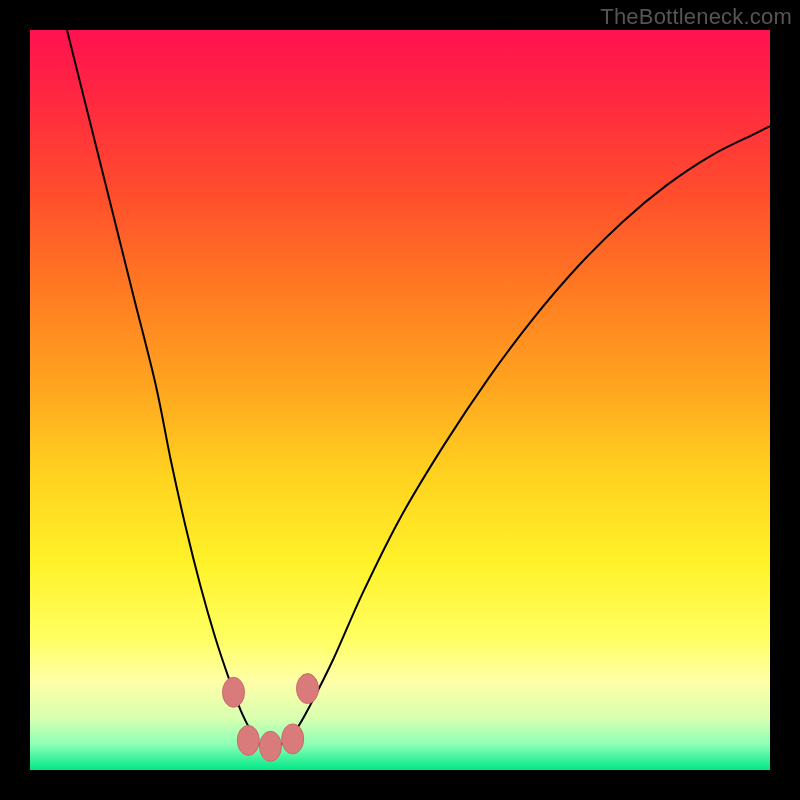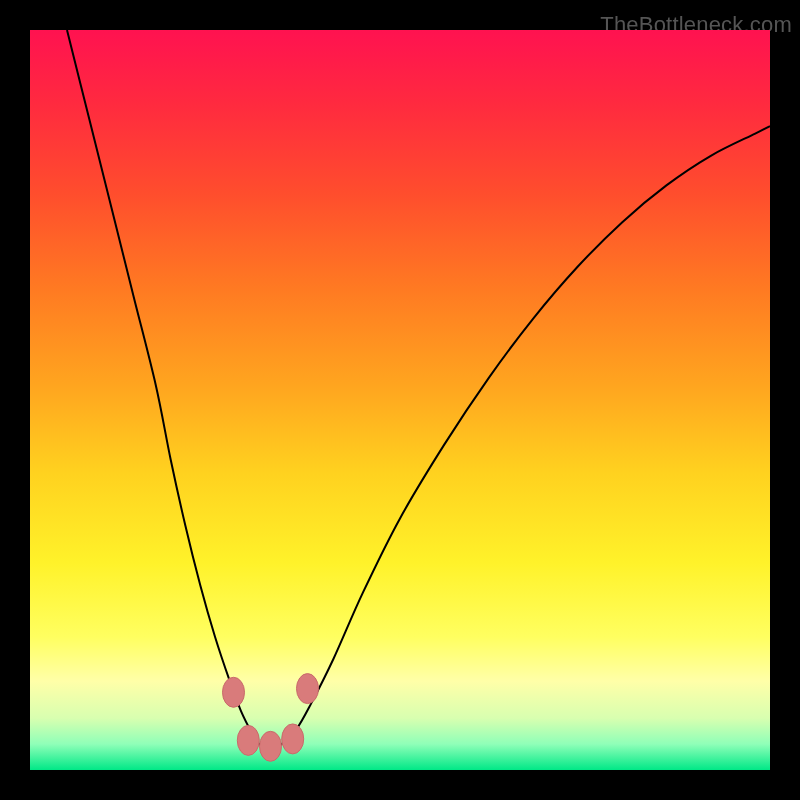--- a/index.html
+++ b/index.html
@@ -28,21 +28,20 @@
   }
   .watermark {
     position: absolute;
     top: 4px;
     right: 8px;
     color: #555;
     font-size: 22px;
     font-weight: 500;
     letter-spacing: 0.2px;
     user-select: none;
-    margin-top: 8px;
   }
 </style>
 </head>
 <body>
 
 <div class="watermark">TheBottleneck.com</div>
 
 <div class="frame">
   <svg class="plot-area" viewBox="0 0 740 740" preserveAspectRatio="none">
     <defs>

